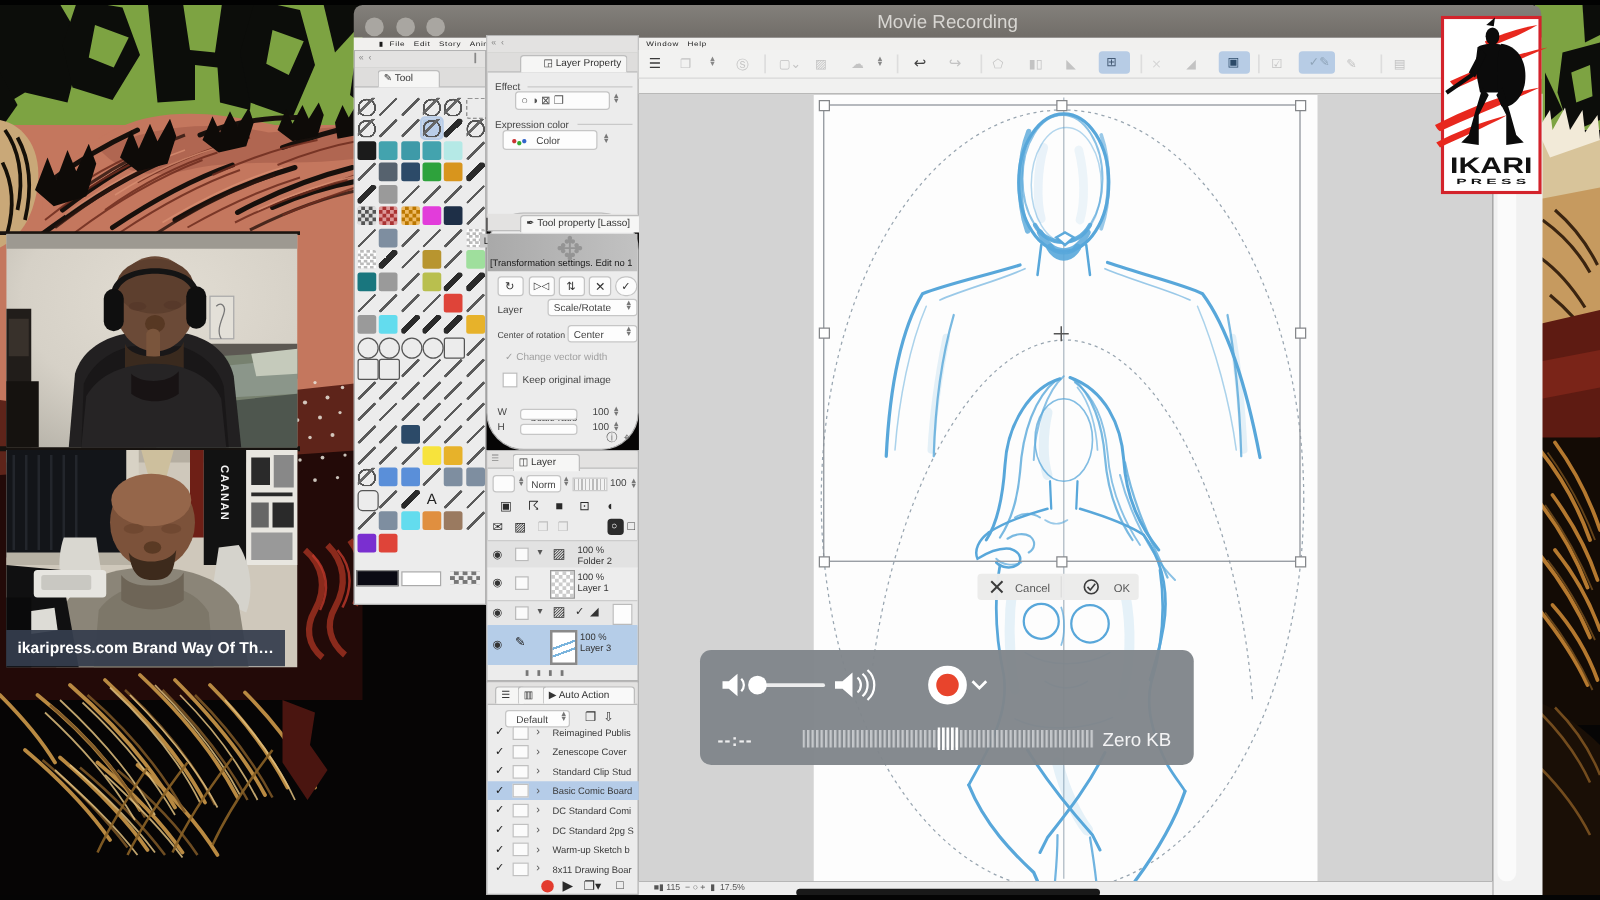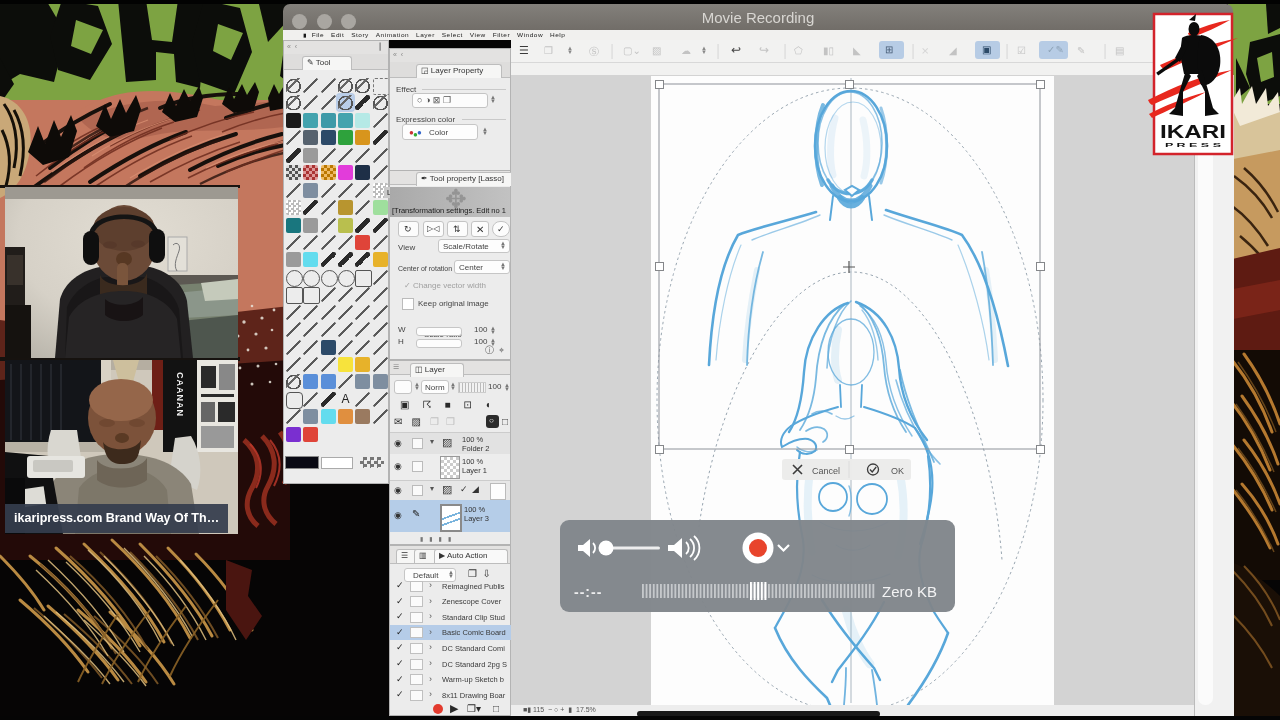--- a/index.html
+++ b/index.html
@@ -441,21 +441,21 @@
           <i class="n"></i>
           <i class="n"></i>
         </div>
     </div>
 
     <div class="abs" style="left:2px;top:452px;width:32px;height:11px;background:#0a0a14;border:1px solid #888;"></div>
     <div class="abs" style="left:38px;top:453px;width:30px;height:10px;background:#fff;border:1px solid #aaa;"></div>
     <div class="abs" style="left:77px;top:453px;width:24px;height:11px;background:repeating-conic-gradient(#777 0 25%,#eee 0 50%) 0 0/7px 7px;"></div>
 
 
-    <div class="panel" style="left:106px;top:44px;width:122px;height:146px;">
+    <div class="panel" style="left:106px;top:24px;width:122px;height:146px;text-align:right;">
       <div class="phead">
           <span style="position:absolute;left:3px;top:2px;font-size:7px;color:#888;">«&nbsp;&nbsp;‹</span>
         </div>
       <div style="position:absolute;left:0;top:13px;right:0;height:15px;background:#dedddc;border-bottom:1px solid #bdbdbd;"></div>
       <div class="ptab" style="left:26px;top:15px;width:76px;">◲ Layer Property</div>
       <div class="lbl" style="left:6px;top:36px;">Effect</div>
       <div style="position:absolute;left:32px;top:40px;width:84px;border-top:1px solid #c9c9c9;"></div>
       <div class="wbtn" style="left:22px;top:44px;width:76px;height:15px;"></div>
       <span style="position:absolute;left:27px;top:46px;font-size:9px;color:#555;">○&nbsp;◑&nbsp;⊠&nbsp;❐</span>
       <div class="spin" style="left:100px;top:46px;">▲<br>▼</div>
@@ -463,21 +463,21 @@
       <div style="position:absolute;left:72px;top:70px;width:44px;border-top:1px solid #c9c9c9;"></div>
       <div class="ddown" style="left:12px;top:75px;width:76px;height:16px;">
           <span style="position:absolute;left:6px;top:3px;color:#c33;">●</span>
           <span style="position:absolute;left:10px;top:5px;color:#3a3;">●</span>
           <span style="position:absolute;left:14px;top:3px;color:#36c;">●</span>
           <span style="position:absolute;left:26px;top:3px;">Color</span>
         </div>
       <div class="spin" style="left:92px;top:78px;">▲<br>▼</div>
     </div>
 
-    <div class="panel" style="left:106px;top:166px;width:122px;height:190px;">
+    <div class="panel" style="left:106px;top:166px;width:122px;height:190px;border-radius:30px;">
       <div class="phead"></div>
       <div class="ptab" style="left:26px;top:1px;width:92px;">✒ Tool property [Lasso]</div>
       <div style="position:absolute;left:-6px;top:16px;width:34px;height:11px;background:#c9c9c9;font-size:7.5px;color:#222;padding:1px 0 0 3px;box-sizing:border-box;">Layer 3</div>
       <div style="position:absolute;left:0;top:16px;right:0;height:30px;background:linear-gradient(90deg,#a9a9a9,#c2c2c2);"></div>
       <div style="position:absolute;left:55px;top:13px;font-size:26px;color:rgba(120,120,120,0.55);">✥</div>
       <div style="position:absolute;left:2px;top:35px;font-size:7.5px;color:#1a1a1a;white-space:nowrap;overflow:hidden;width:118px;">[Transformation settings. Edit no 1</div>
       <div class="wbtn" style="left:8px;top:50px;width:21px;height:16px;">
           <span style="position:absolute;left:5px;top:2px;font-size:9px;color:#333;">↻</span>
         </div>
       <div class="wbtn" style="left:33px;top:50px;width:21px;height:16px;">
@@ -485,21 +485,21 @@
         </div>
       <div class="wbtn" style="left:57px;top:50px;width:21px;height:16px;">
           <span style="position:absolute;left:5px;top:2px;font-size:9px;color:#333;">⇅</span>
         </div>
       <div class="wbtn" style="left:81px;top:50px;width:18px;height:16px;">
           <span style="position:absolute;left:4px;top:2px;font-size:10px;color:#333;">✕</span>
         </div>
       <div class="wbtn" style="left:102px;top:50px;width:18px;height:16px;border-radius:8px;">
           <span style="position:absolute;left:4px;top:2px;font-size:9px;color:#333;">✓</span>
         </div>
-      <div class="lbl" style="left:8px;top:72px;">View</div>
+      <div class="lbl" style="left:8px;top:72px;">Layer</div>
       <div class="ddown" style="left:48px;top:68px;width:72px;height:14px;">
           <span style="position:absolute;left:4px;top:2px;">Scale/Rotate</span>
         </div>
       <div class="spin" style="left:110px;top:70px;">▲<br>▼</div>
       <div class="lbl" style="left:8px;top:94px;font-size:7px;">Center of rotation</div>
       <div class="ddown" style="left:64px;top:89px;width:56px;height:14px;">
           <span style="position:absolute;left:4px;top:2px;">Center</span>
         </div>
       <div class="spin" style="left:110px;top:91px;">▲<br>▼</div>
       <div class="lbl" style="left:14px;top:110px;color:#a0a0a0;">✓ Change vector width</div>

